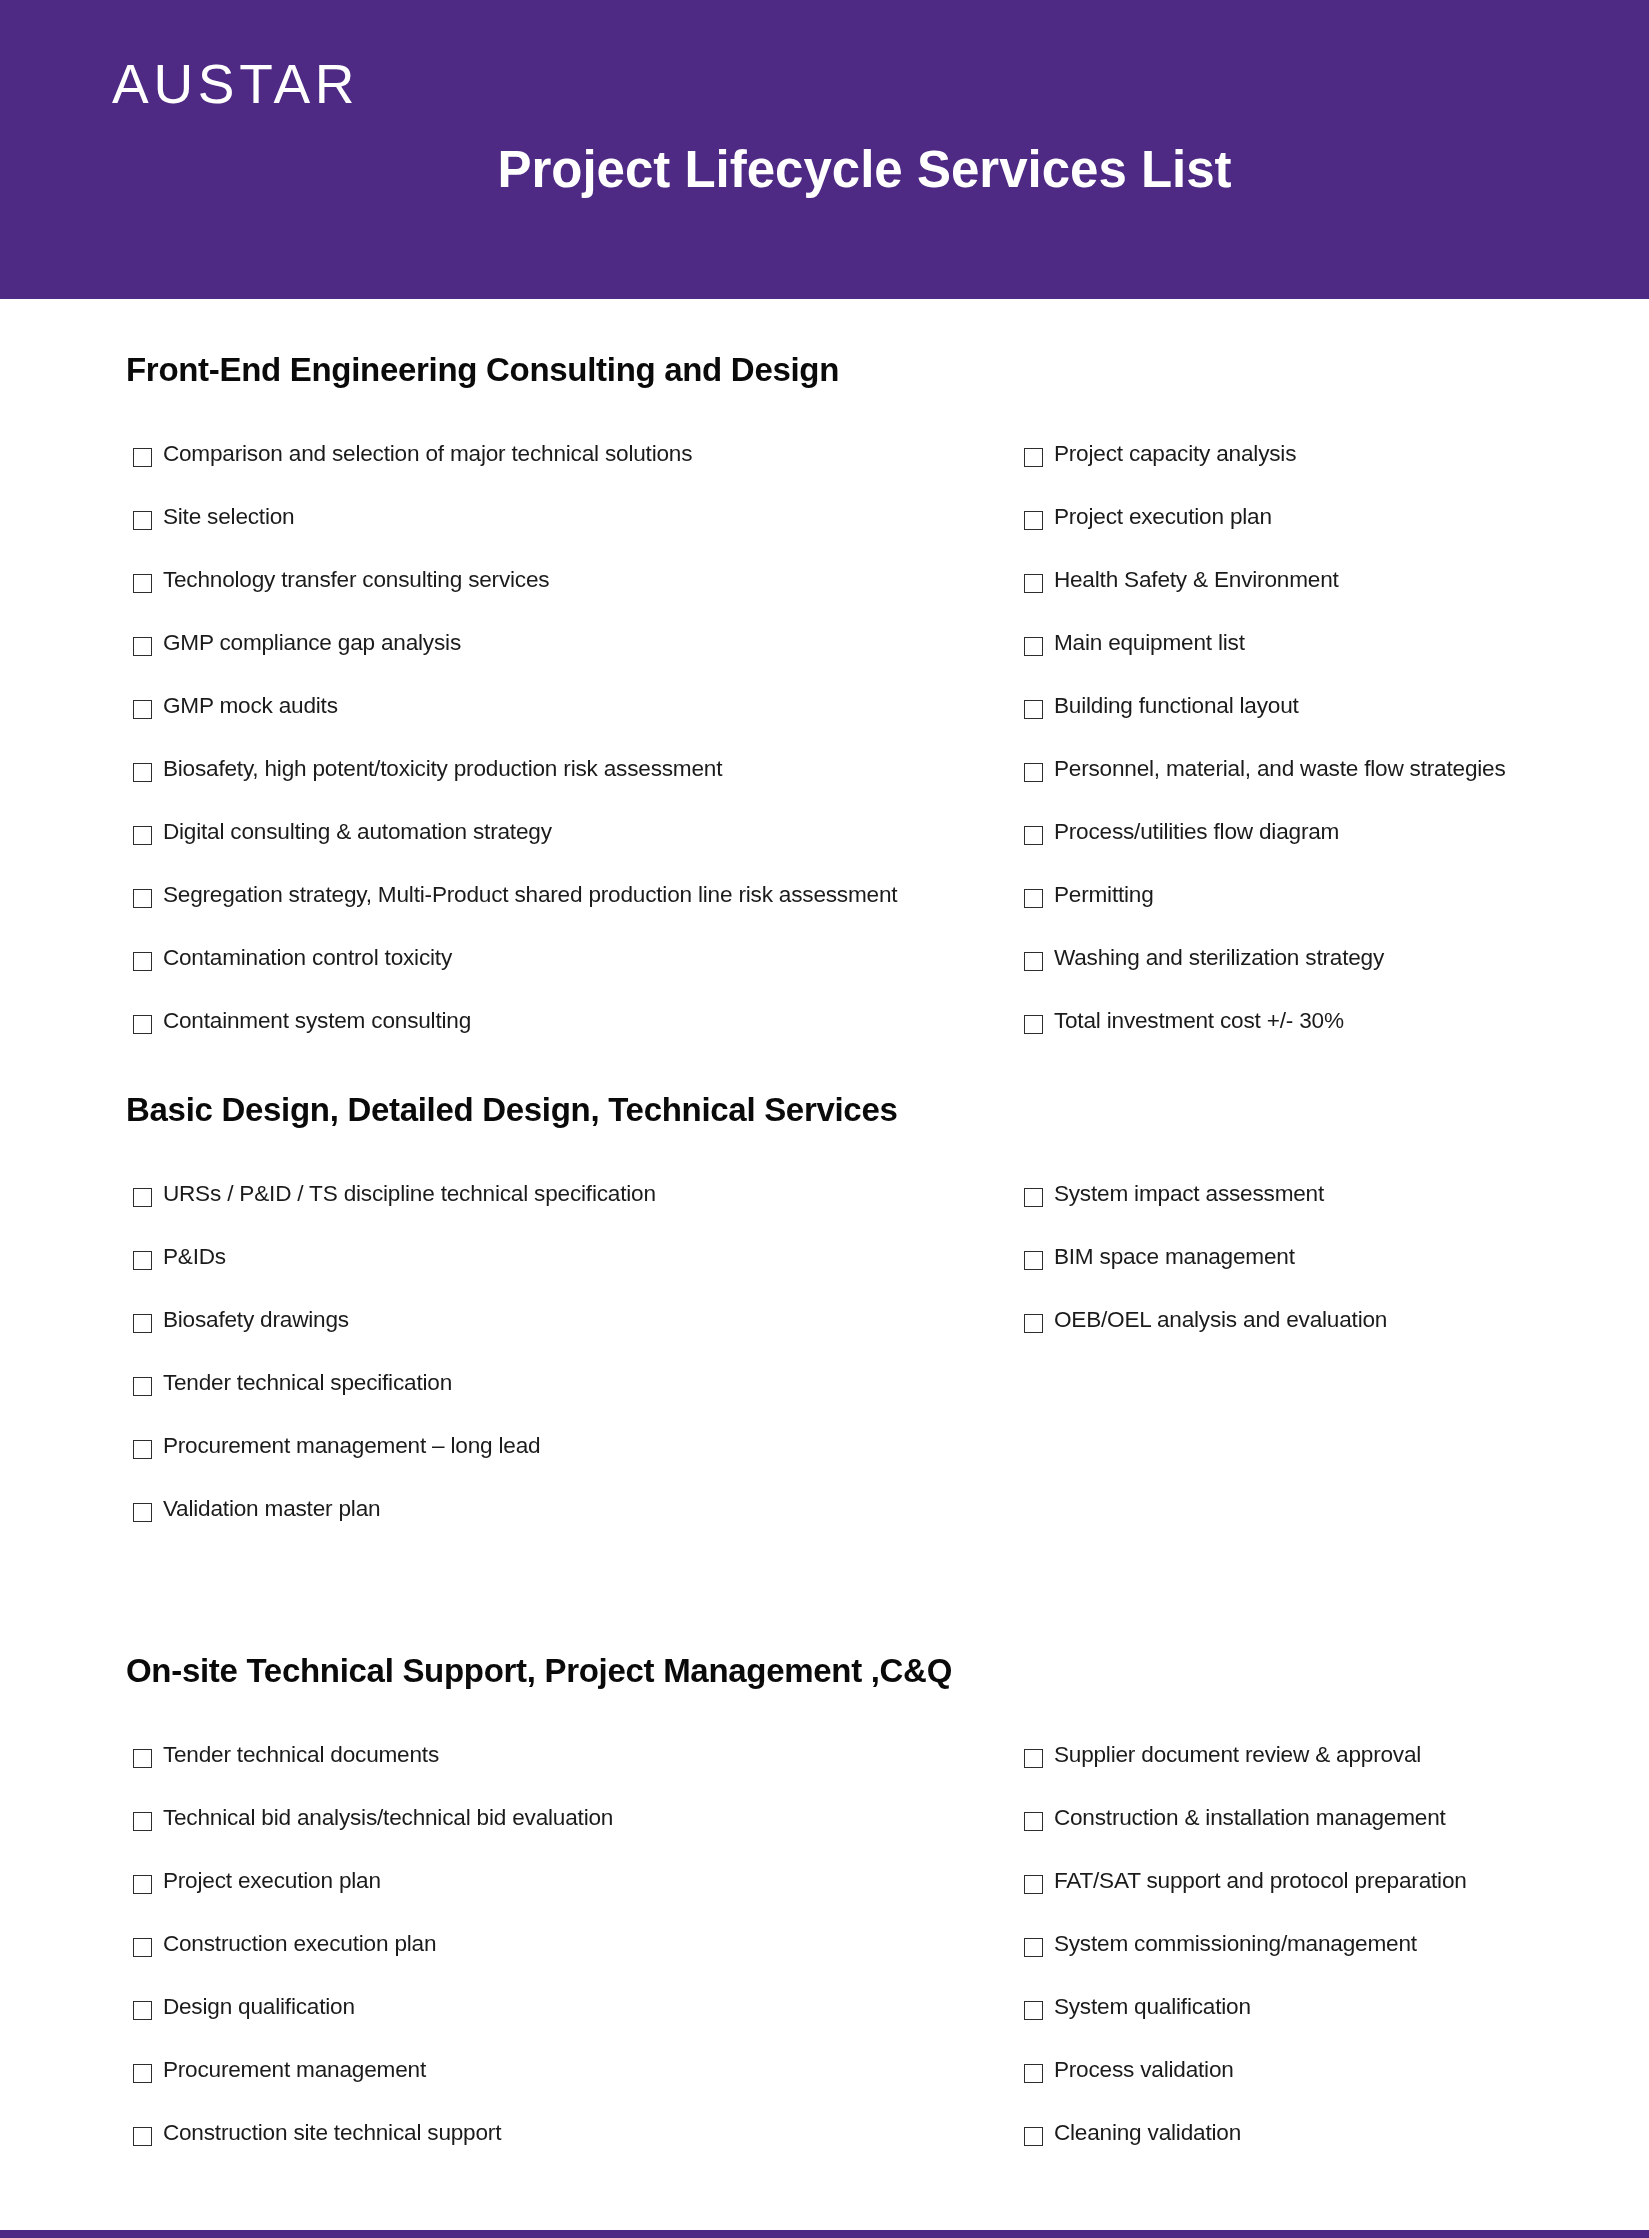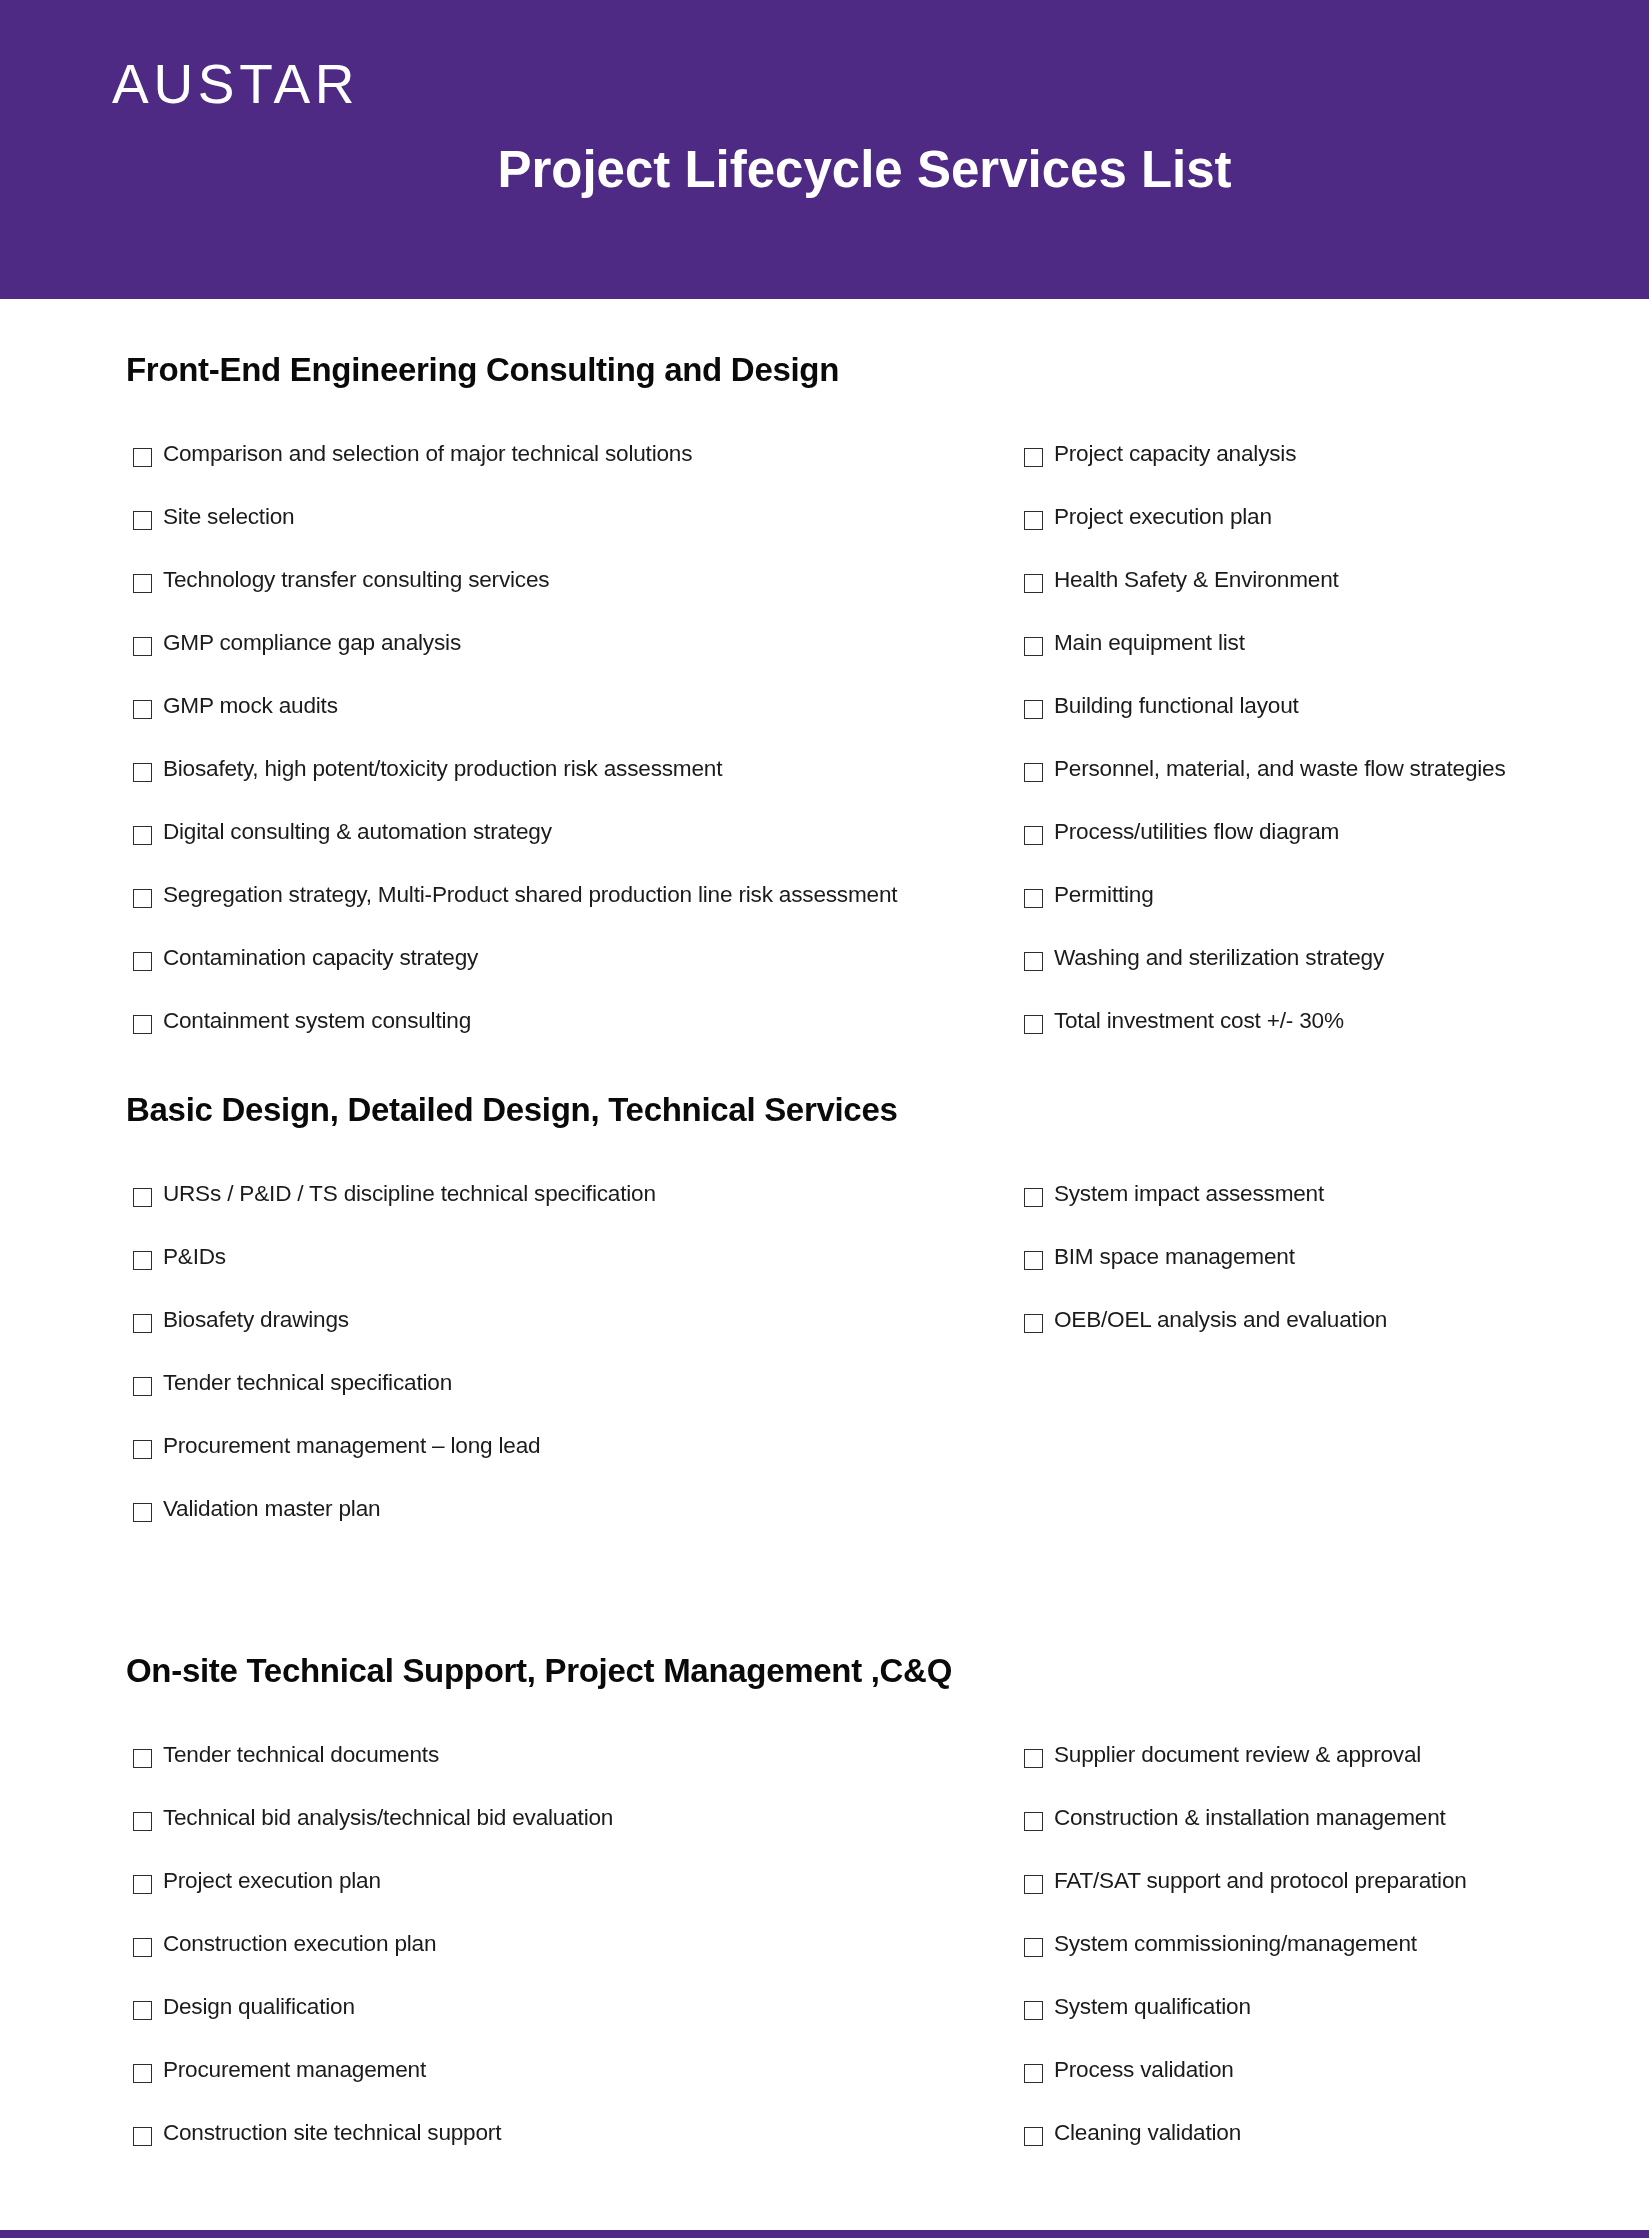--- a/index.html
+++ b/index.html
@@ -112,21 +112,21 @@
         <div class="row">
           <span class="checkbox"></span>
           <span class="label">Digital consulting &amp; automation strategy</span>
         </div>
         <div class="row">
           <span class="checkbox"></span>
           <span class="label">Segregation strategy, Multi-Product shared production line risk assessment</span>
         </div>
         <div class="row">
           <span class="checkbox"></span>
-          <span class="label">Contamination capacity strategy</span>
+          <span class="label">Contamination control toxicity</span>
         </div>
         <div class="row">
           <span class="checkbox"></span>
           <span class="label">Containment system consulting</span>
         </div>
       </div>
       <div class="col right">
         <div class="row">
           <span class="checkbox"></span>
           <span class="label">Project capacity analysis</span>

